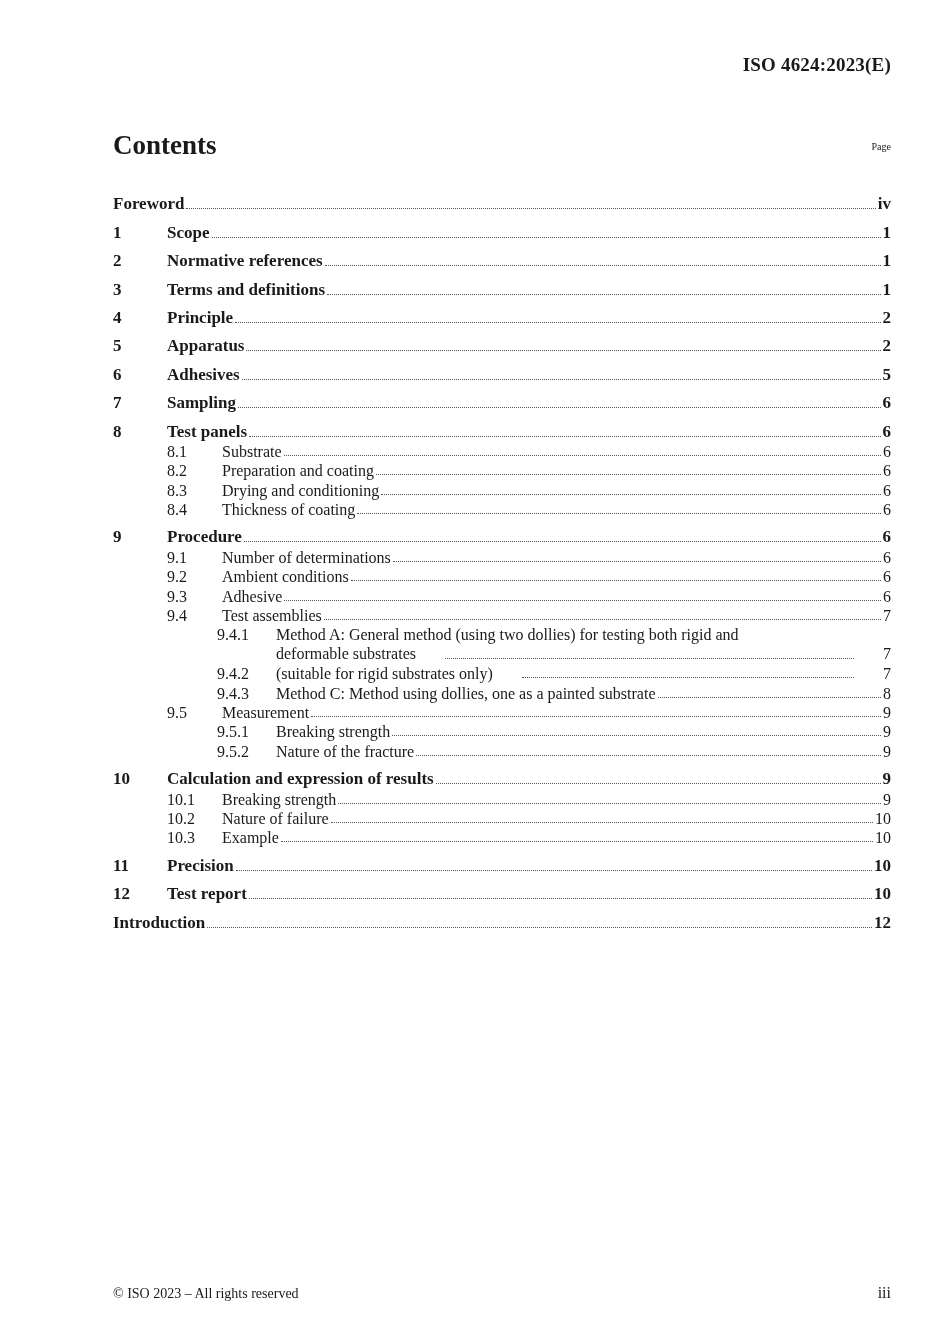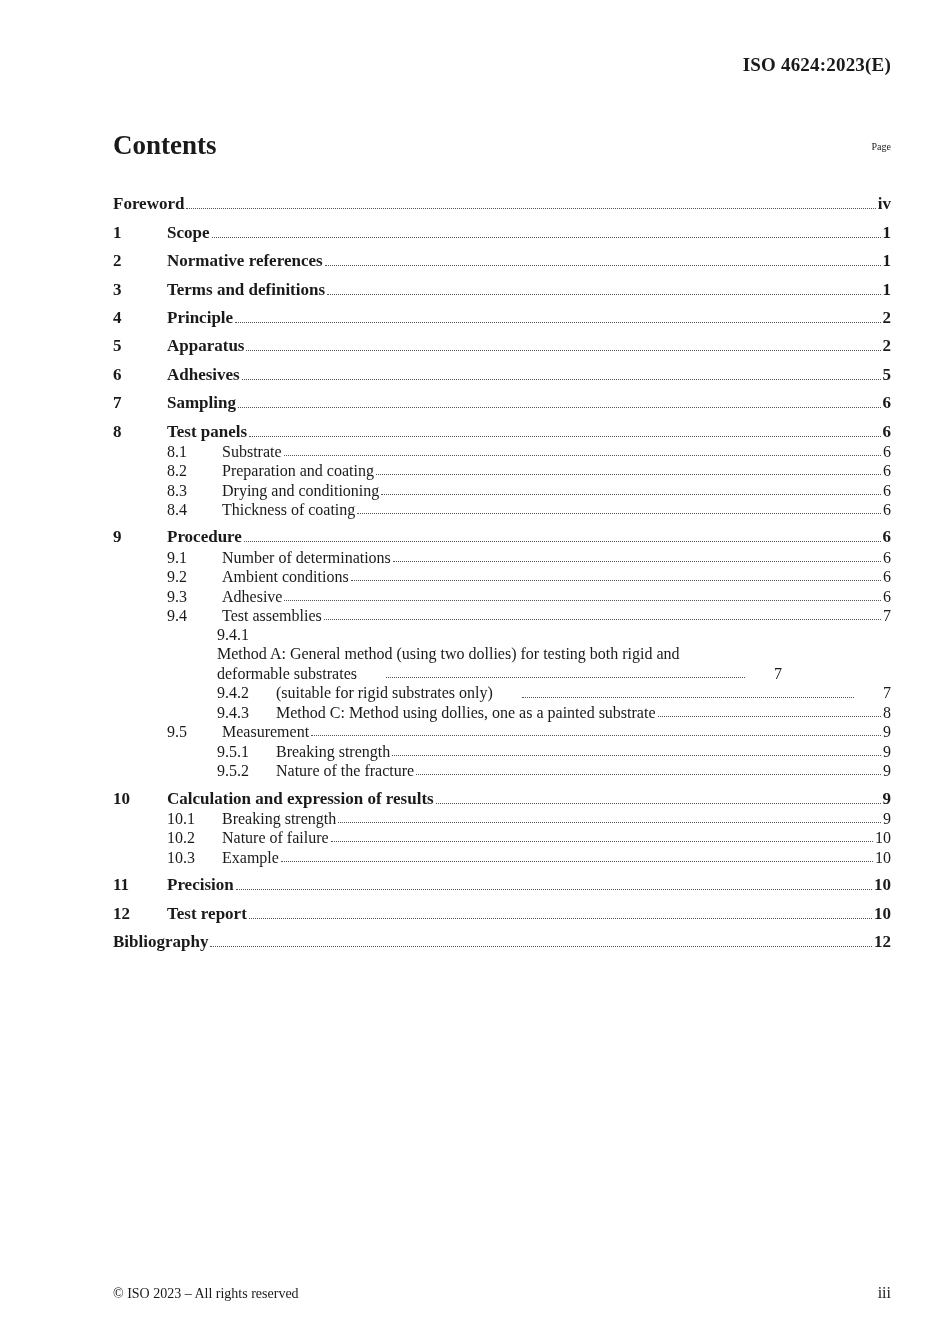--- a/index.html
+++ b/index.html
@@ -166,21 +166,21 @@
     <span class="dots"></span>
     <span class="pg">6</span>
   </div>
   <div class="entry l1">
     <span class="num">9.4</span>
     <span class="label">Test assemblies</span>
     <span class="dots"></span>
     <span class="pg">7</span>
   </div>
 
-  <div class="entry l2" style="align-items:flex-start;flex-direction:column;">
+  <div class="entry l2" style="align-items:flex-start;">
     <span class="num" style="line-height:19.4px;">9.4.1</span>
     <div class="label-wrap" style="flex:1 1 auto;">
       <div class="text-block" style="width:565px;">Method A: General method (using two dollies) for testing both rigid and</div>
       <div class="last-line">
         <span class="label">deformable substrates</span>
         <span class="dots"></span>
         <span class="pg">7</span>
       </div>
     </div>
   </div>
@@ -250,20 +250,20 @@
     <span class="dots"></span>
     <span class="pg">10</span>
   </div>
   <div class="entry l0">
     <span class="num">12</span>
     <span class="label">Test report</span>
     <span class="dots"></span>
     <span class="pg">10</span>
   </div>
   <div class="entry l0">
-    <span class="label">Bibliography</span>
+    <span class="label">Introduction</span>
     <span class="dots"></span>
     <span class="pg">12</span>
   </div>
 </div>
 
 <div class="footer-left">© ISO 2023 – All rights reserved</div>
 <div class="footer-right">iii</div>
 
 </body></html>

